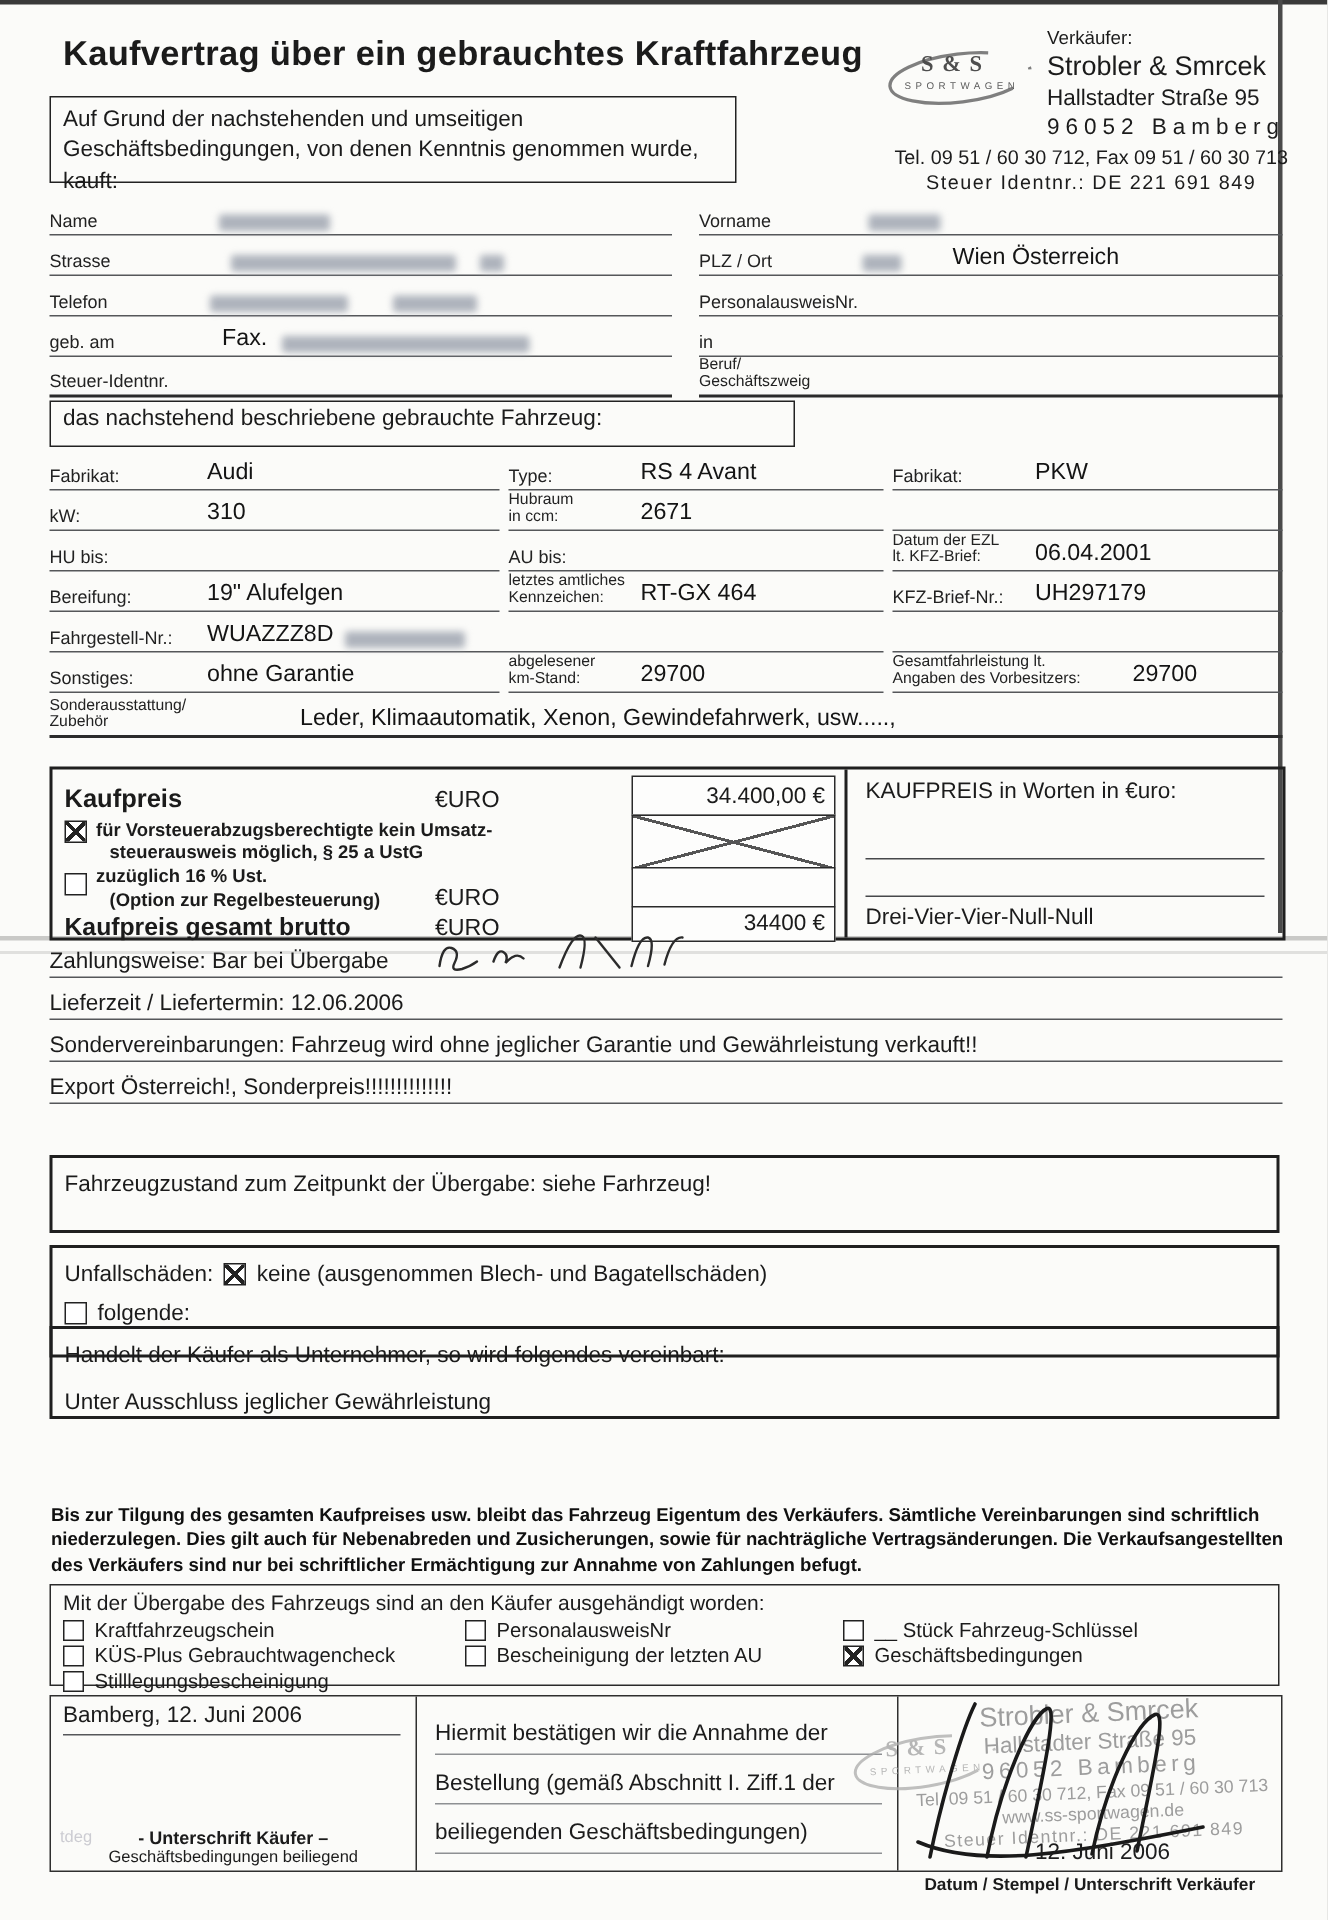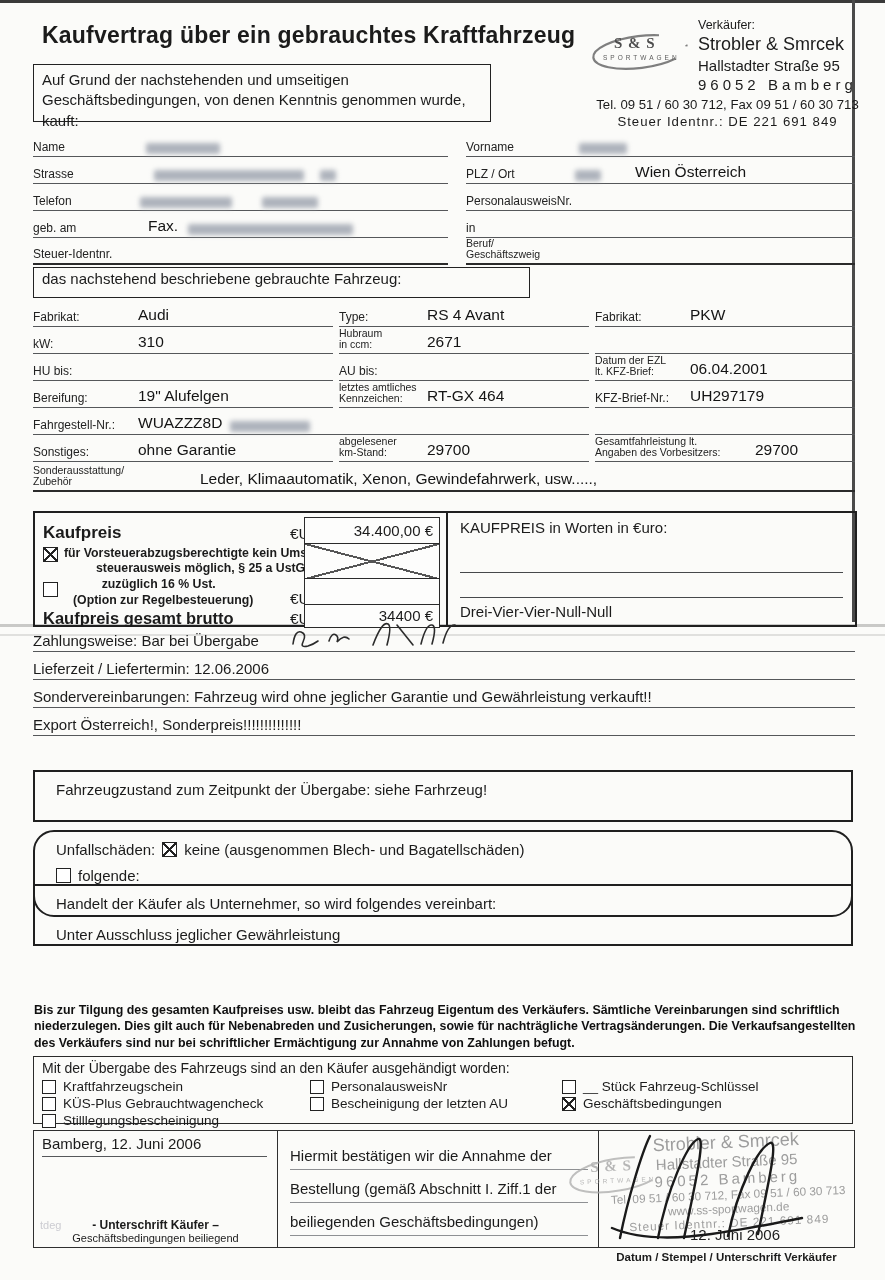--- a/index.html
+++ b/index.html
@@ -48,21 +48,21 @@
   #veh{top:300px;}
   .vc1{width:300px;}
   .vc2{width:250px;margin-left:6px;}
   .vc3{flex:1;margin-left:6px;}
   .vmerge{width:556px;}
   .v1lab{width:105px;flex:none;}
   .v2lab{width:88px;flex:none;}
   .v3lab{width:95px;flex:none;}
 
   .price-box{position:absolute;left:33px;top:511px;width:820px;height:112px;border:2px solid #1f1f1f;display:flex;}
-  .price-left{position:relative;width:411px;padding:4px 0 0 8px;box-sizing:border-box;text-align:center;}
+  .price-left{position:relative;width:528px;padding:4px 0 0 8px;box-sizing:border-box;}
   .ptxt{width:300px;}
   .prow{display:flex;align-items:flex-end;}
   .pr1{height:26px;}
   .pr2{height:36px;align-items:flex-start;padding-top:3px;}
   .pr3{height:26px;}
   .pr4{height:20px;}
   .big{font-size:17px;font-weight:700;}
   .euro{font-size:15.5px;margin-left:auto;margin-right:10px;}
   .smallbold{font-size:12.3px;font-weight:700;line-height:1.25;}
   .ind{padding-left:9px;}
@@ -84,23 +84,23 @@
   .cb.checked{background-image:
       linear-gradient(to top right,transparent calc(50% - 1.2px),#222 calc(50% - 1.2px),#222 calc(50% + 1.2px),transparent calc(50% + 1.2px)),
       linear-gradient(to bottom right,transparent calc(50% - 1.2px),#222 calc(50% - 1.2px),#222 calc(50% + 1.2px),transparent calc(50% + 1.2px));}
   .cb-sm{width:12px;height:12px;}
 
   .rule-line{position:absolute;left:33px;width:822px;height:22px;border-bottom:1px solid #55575a;
              font-size:15px;display:flex;align-items:flex-end;padding-bottom:2px;box-sizing:border-box;}
   .hand-sm{position:absolute;left:285px;top:618px;z-index:3;}
 
   .box{position:absolute;left:33px;width:820px;border:2px solid #1f1f1f;box-sizing:border-box;
-       font-size:15px;padding:9px 21px;background:transparent;}
+       font-size:15px;padding:9px 8px;background:transparent;}
   #zustand{top:770px;height:52px;}
-  #unfall{top:830px;height:87px;border-radius:21px;}
+  #unfall{top:830px;height:75px;}
   #untern{top:884px;height:62px;}
   .boxline{display:flex;align-items:center;gap:7px;}
 
   .para{position:absolute;left:34px;top:1002px;width:822px;font-size:12.4px;font-weight:700;line-height:1.32;color:#101010;}
 
   #handover{position:absolute;left:33px;top:1056px;width:820px;height:68px;border:1.5px solid #2a2a2a;
             box-sizing:border-box;padding:3px 8px;font-size:13.5px;}
   .ho-title{font-size:14px;margin-bottom:2px;}
   .ho-cols{display:flex;}
   .ho-col1{width:268px;}

